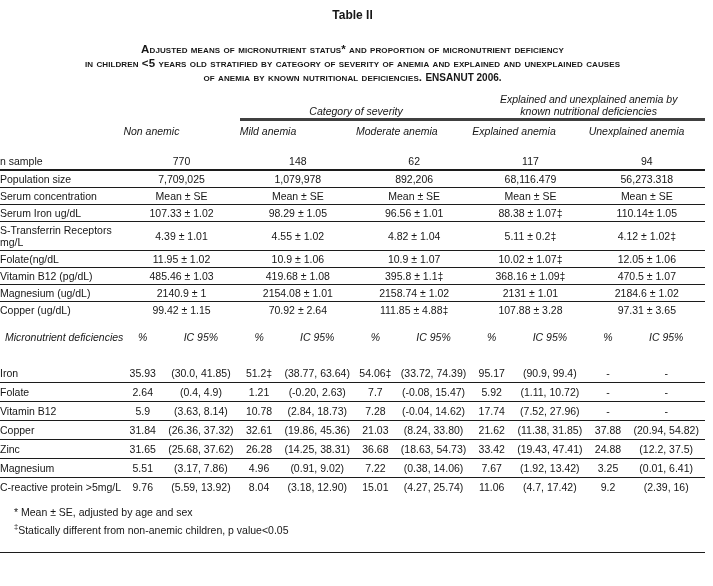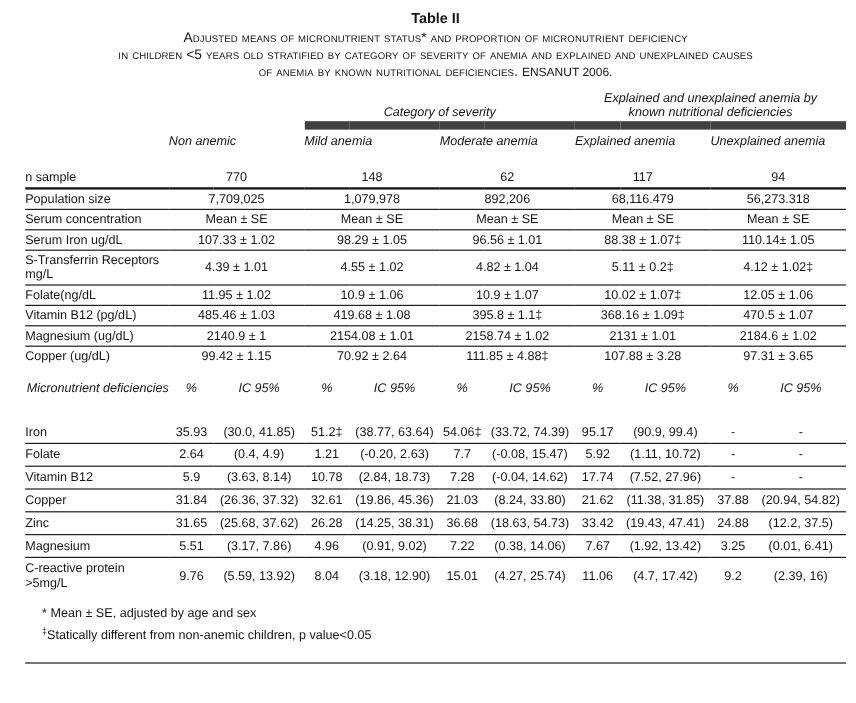--- a/index.html
+++ b/index.html
@@ -1,31 +1,31 @@
 <!DOCTYPE html>
 <html><head>
 <meta charset="utf-8">
 <style>
   html,body{margin:0;padding:0;background:#ffffff;}
   .page{
     width:713px;height:586px;box-sizing:border-box;background:#fff;
-    padding:6px 8px 0 21px;overflow:hidden;color:#161616;
+    padding:6px 8px 0 0;overflow:hidden;color:#161616;
     font-family:"Liberation Sans","DejaVu Sans",sans-serif;
   }
   .titleblock{text-align:center;}
   .tnum{font-weight:bold;font-size:12px;margin-top:2px;}
-  .ttitle{font-weight:normal;font-variant:small-caps;font-size:11.5px;line-height:14px;margin-top:3px;letter-spacing:.1px;}
+  .ttitle{font-weight:bold;font-variant:small-caps;font-size:11.5px;line-height:14px;margin-top:20px;letter-spacing:.1px;}
   .ensanut{font-variant:normal;font-size:10px;letter-spacing:0;}
   table.main{width:100%;border-collapse:collapse;table-layout:fixed;margin-top:9px;}
   td{font-size:10.5px;padding:0;vertical-align:middle;word-wrap:break-word;}
   .lbl{text-align:left;padding-left:2px;}
   .val{text-align:center;}
   .ital{font-style:italic;text-align:right;}
   tr.ghead td{font-style:italic;text-align:center;vertical-align:bottom;line-height:11.5px;padding-bottom:1px;}
-  .gline{border-bottom:7px solid #404040;}
+  .gline{border-bottom:3px solid #404040;}
   .gwrap{width:196px;margin:0 auto;}
   tr.chead td{font-style:italic;text-align:left;vertical-align:bottom;padding:4px 0 3px;}
   tr.sp1 td{height:13px;}
   tr.sp2 td{height:11px;}
   tr.sp3 td{height:19px;}
   tr.r td{padding:2px 0;}
   tr.r2 td{padding:3px 0;}
   tr.b td{border-bottom:1px solid #1c1c1c;}
   tr.b2 td{border-bottom:2px solid #1c1c1c;}
   tr.dhead td{font-style:italic;padding:2px 0;}

